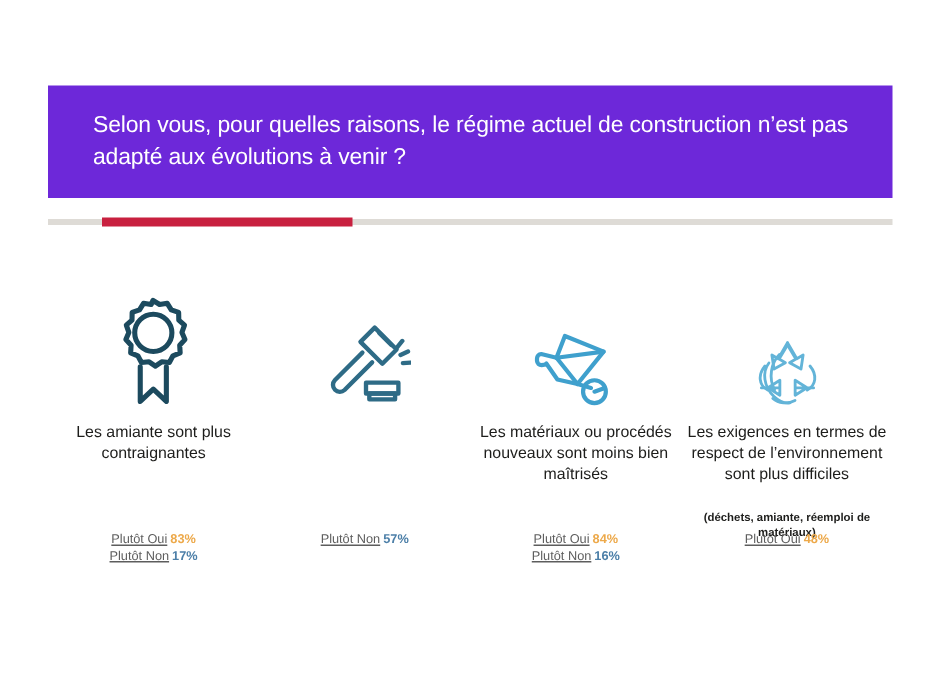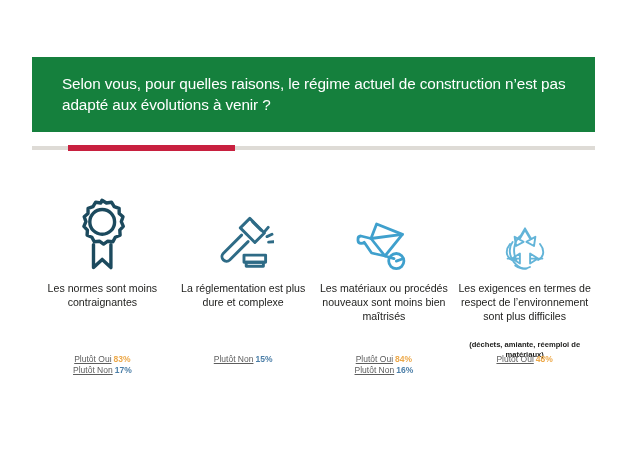--- a/index.html
+++ b/index.html
@@ -15,21 +15,21 @@
     position: relative;
   }
 
   
   #question-banner {
     position: absolute;
     left: 32px;
     top: 57px;
     width: 563px;
     height: 75px;
-    background: #15803d;
+    background: #6d28d9;
     box-sizing: border-box;
   }
   #question-text {
     position: absolute;
     left: 30px;
     top: 16px;
     width: 505px;
     color: #ffffff;
     font-size: 15.3px;
     line-height: 21px;
@@ -138,21 +138,21 @@
 <div id="columns">
 
   <div class="col">
     <div class="icon-slot">
       <svg width="58" height="76" viewBox="0 0 58 76" fill="none" stroke="#1c4a5e" stroke-width="3.4" stroke-linejoin="round" stroke-linecap="round">
         <path d="M29 4.2 33.4 7.0 38.5 6.2 41.2 10.6 46.1 12.3 46.2 17.4 50.0 20.8 48.3 25.6 50.3 30.4 46.8 34.1 47.1 39.2 42.3 41.2 39.9 45.7 34.8 45.2 30.6 48.1 26.4 45.2 21.3 45.7 18.9 41.2 14.1 39.2 14.4 34.1 10.9 30.4 12.9 25.6 11.2 20.8 15.0 17.4 15.1 12.3 20.0 10.6 22.7 6.2 27.8 7.0 Z"></path>
         <circle cx="29.2" cy="25.9" r="12.4"></circle>
         <path d="M20.5 48.6 V71.6 L29.2 63.4 L37.9 71.6 V48.6"></path>
       </svg>
     </div>
-    <div class="col-label">Les normes sont moins contraignantes</div>
+    <div class="col-label">Les amiante sont plus contraignantes</div>
     <div class="stats">
       <div class="stat-row">
         <span class="stat-label">Plutôt Oui</span><span class="stat-value oui">83%</span>
       </div>
       <div class="stat-row">
         <span class="stat-label">Plutôt Non</span><span class="stat-value non">17%</span>
       </div>
     </div>
   </div>
 
@@ -160,24 +160,23 @@
     <div class="icon-slot">
       <svg width="62" height="62" viewBox="0 0 62 62" fill="none" stroke="#2e6b86" stroke-width="2.9" stroke-linejoin="round" stroke-linecap="round">
         <path d="M28.3 17.9 L37.8 8.4 L52.4 23.0 L42.9 32.5 Z"></path>
         <path d="M40.8 11.9 L48.9 20.0"></path>
         <path d="M29.6 25.1 L11.2 43.5 A4.6 4.6 0 0 0 17.7 50.0 L36.1 31.6"></path>
         <path d="M32.0 45.1 H53.6 V52.3 H32.0 Z"></path>
         <path d="M34.2 52.3 H51.4 V56.2 H34.2 Z"></path>
         <path d="M55.0 26.6 L60.0 24.3 M56.6 32.1 L61.6 31.8 M53.0 21.2 L56.2 17.3"></path>
       </svg>
     </div>
-    <div class="col-label">La réglementation est plus dure et complexe</div>
-    <div class="stats">
-      <div class="stat-row">
-        <span class="stat-label">Plutôt Non</span><span class="stat-value non">15%</span>
+    <div class="stats">
+      <div class="stat-row">
+        <span class="stat-label">Plutôt Non</span><span class="stat-value non">57%</span>
       </div>
     </div>
   </div>
 
   <div class="col">
     <div class="icon-slot">
       <svg width="68" height="54" viewBox="0 0 68 54" fill="none" stroke="#3fa0cd" stroke-width="2.8" stroke-linejoin="round" stroke-linecap="round">
         <path d="M26.6 6.0 L52.4 16.4 L35.0 38.0 L21.0 20.5 Z"></path>
         <path d="M21.0 20.5 L52.4 16.4"></path>
         <path d="M21.0 20.5 L10.8 18.0 A3.0 3.0 0 0 0 8.0 21.0 L8.0 22.6 A3.0 3.0 0 0 0 11.0 25.4 L14.0 25.0"></path>

